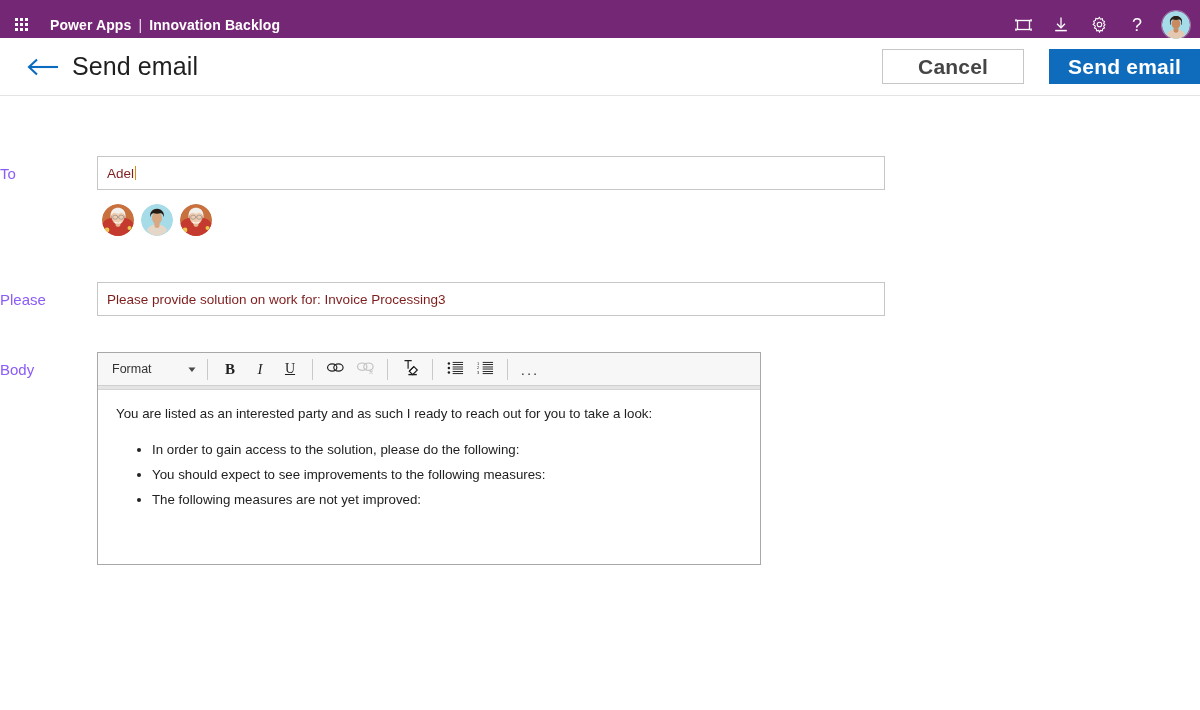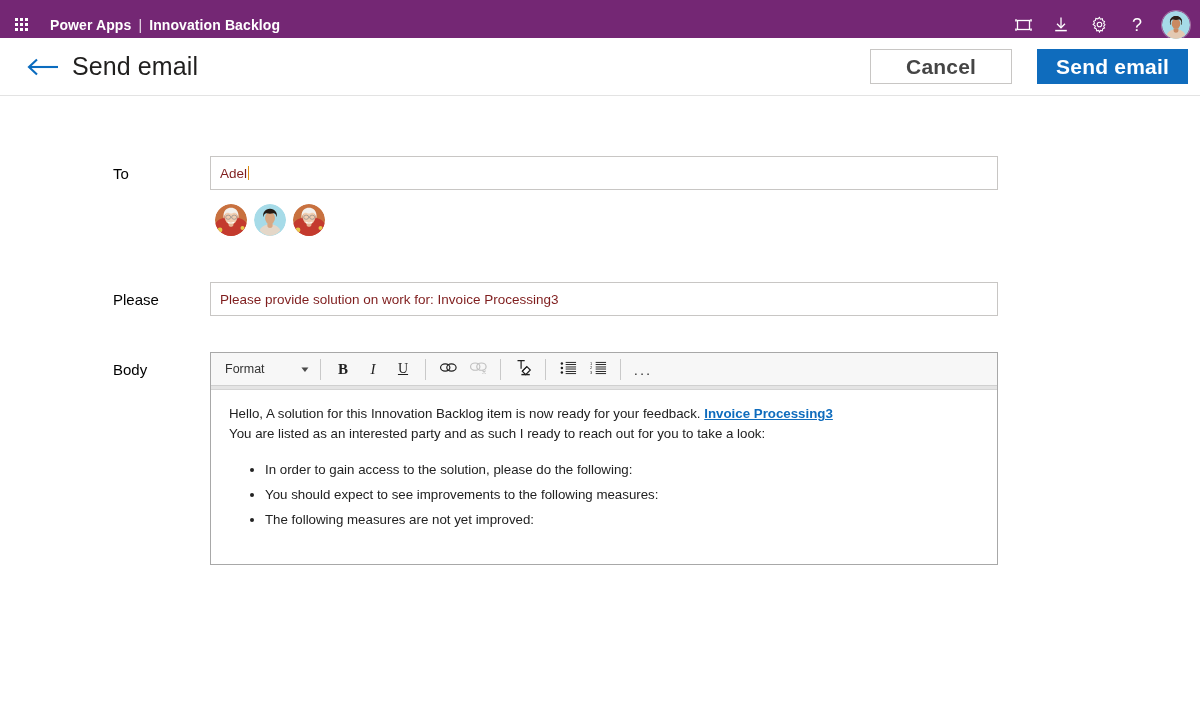--- a/index.html
+++ b/index.html
@@ -72,21 +72,21 @@
     box-shadow: 0 0 0 1px rgba(255,255,255,.35);
   }
 
   
   .cmdbar {
     height: 58px;
     background: #ffffff;
     border-bottom: 1px solid #e3e3e3;
     display: flex;
     align-items: center;
-    padding: 0 12px 0 22px;
+    padding: 0 0 0 22px;
   }
   .back-arrow {
     width: 42px; height: 42px;
     display: flex; align-items: center; justify-content: center;
     cursor: pointer;
     color: #0b6cbf;
     flex: 0 0 auto;
   }
   .page-title {
     font-size: 25px;
@@ -127,23 +127,22 @@
   
   .form {
     padding: 60px 0 0 0;
   }
   .row {
     display: flex;
     align-items: flex-start;
   }
   .label {
     width: 97px;
-    margin-left: 113px;
     font-size: 15px;
-    color: #000000;
+    color: #8b5cf6;
     padding-top: 9px;
     flex: 0 0 auto;
   }
   .field {
     width: 788px;
     flex: 0 0 auto;
   }
   .textbox {
     width: 100%;
     height: 34px;
@@ -177,21 +176,21 @@
     overflow: hidden;
     cursor: pointer;
     flex: 0 0 auto;
   }
 
   .row-subject { margin-top: 46px; }
   .row-body { margin-top: 36px; }
 
   
   .editor {
-    width: 788px;
+    width: 664px;
     height: 213px;
     border: 1px solid #a8a8a8;
     background: #ffffff;
     display: flex;
     flex-direction: column;
   }
   .rte-toolbar {
     height: 33px;
     background: #f7f7f7;
     border-bottom: 1px solid #d0d0d0;
@@ -480,21 +479,20 @@
           </div>
 
           <div class="tb-sep"></div>
 
           <div class="tb-btn tb-more">...</div>
         </div>
 
         <div class="rte-underline"></div>
 
         <div class="rte-body">
-          <p><span>Hello, A solution for this Innovation Backlog item is now ready for your feedback. </span><a class="rte-link" href="#">Invoice Processing3</a></p>
           <p>You are listed as an interested party and as such I ready to reach out for you to take a look:</p>
           <ul>
             <li>In order to gain access to the solution, please do the following:</li>
             <li>You should expect to see improvements to the following measures:</li>
             <li>The following measures are not yet improved:</li>
           </ul>
         </div>
 
       </div>
     </div>

